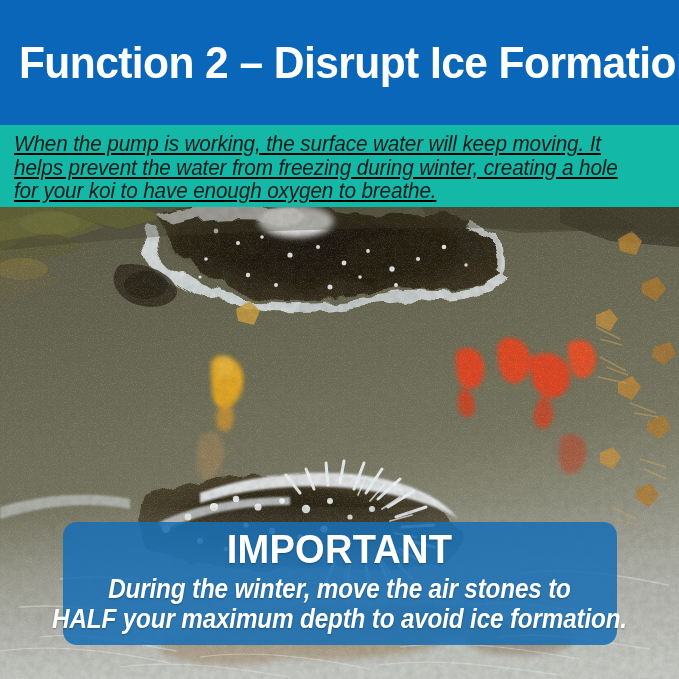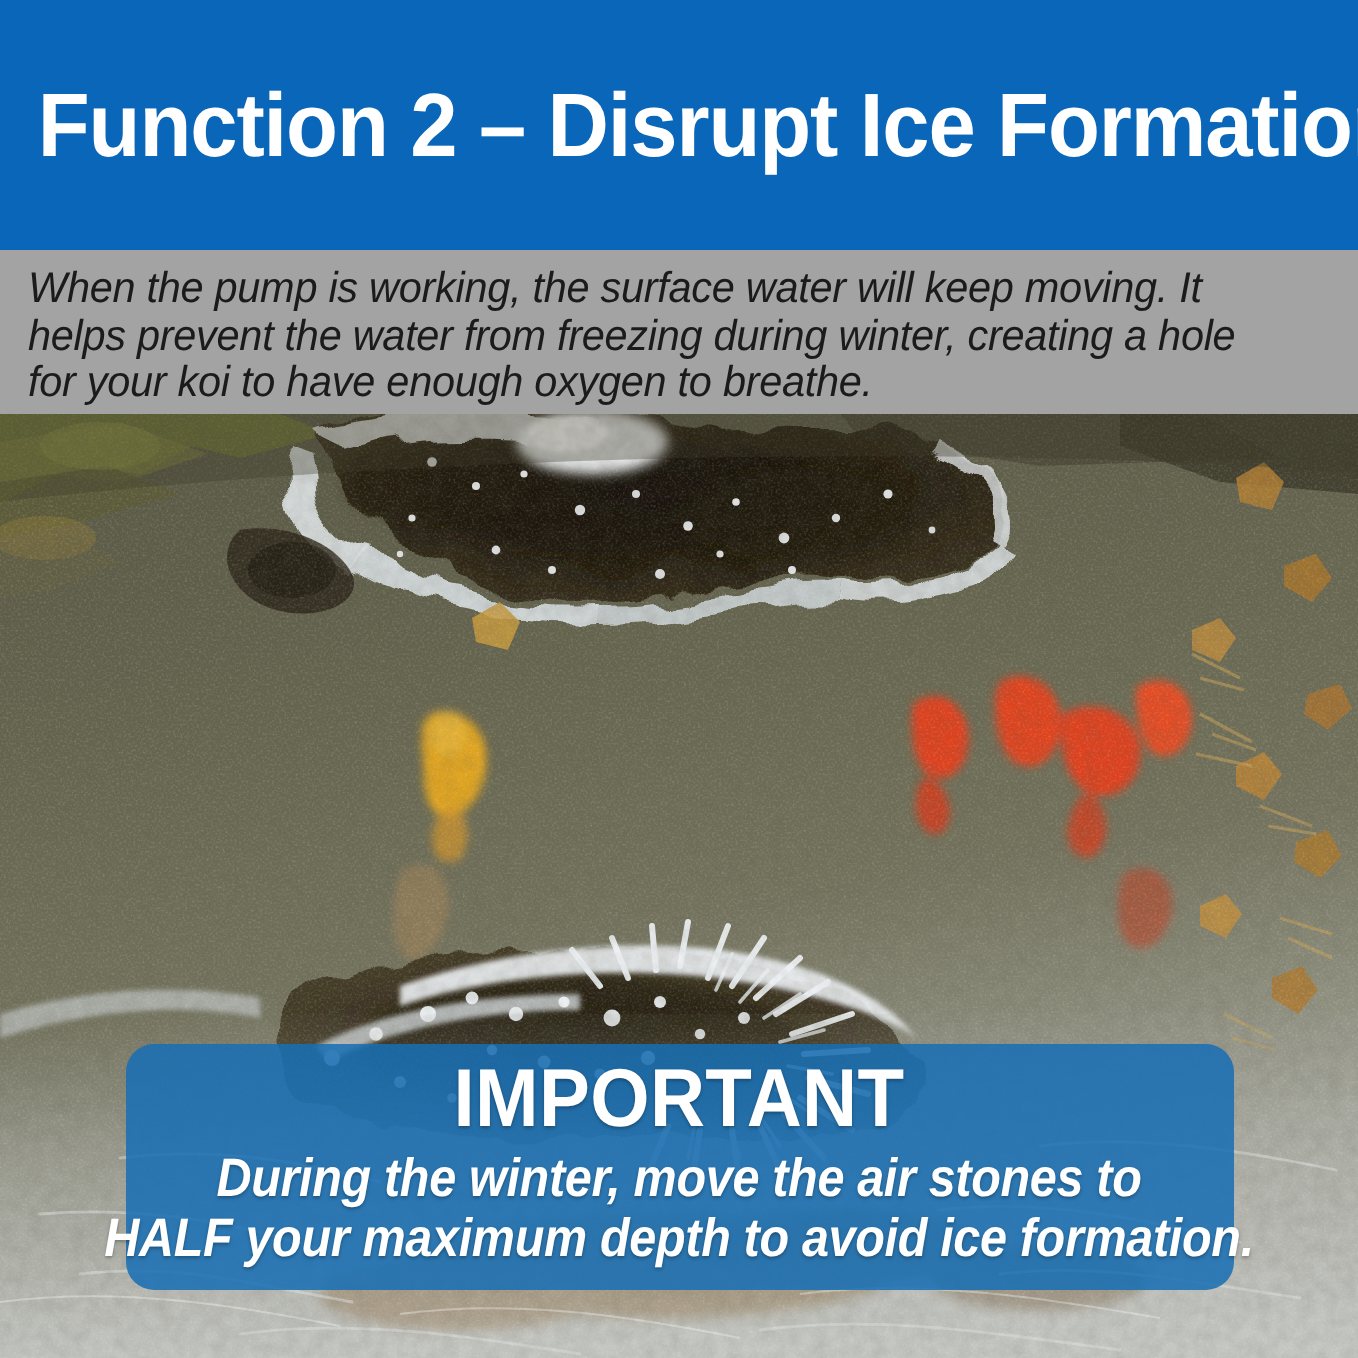--- a/index.html
+++ b/index.html
@@ -39,23 +39,24 @@
     transform:scaleX(0.945);
     transform-origin:left center;
   }
 
   
   .intro-block{
     position:absolute;
     left:0; top:125px;
     width:679px;
     height:101px;
-    background:#a3a3a3;
+    background:#14b8a6;
     padding:8px 10px 0 14px;
     box-sizing:border-box;
+    text-decoration:underline;
   }
   .intro-text{
     margin:0;
     color:#1b1b1b;
     font-family:"Liberation Sans", sans-serif;
     font-style:italic;
     font-size:21.5px;
     font-weight:500;
     line-height:23.5px;
     letter-spacing:-0.15px;

